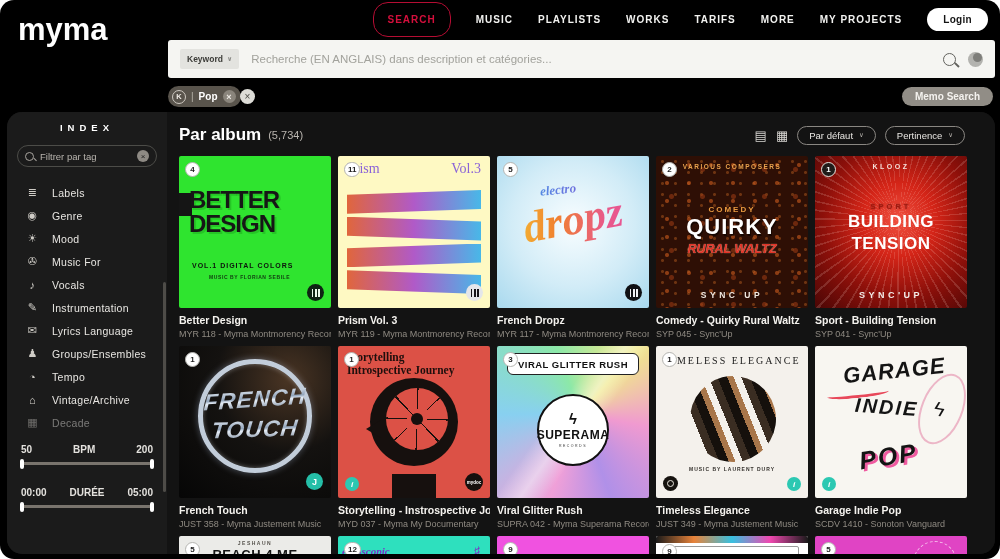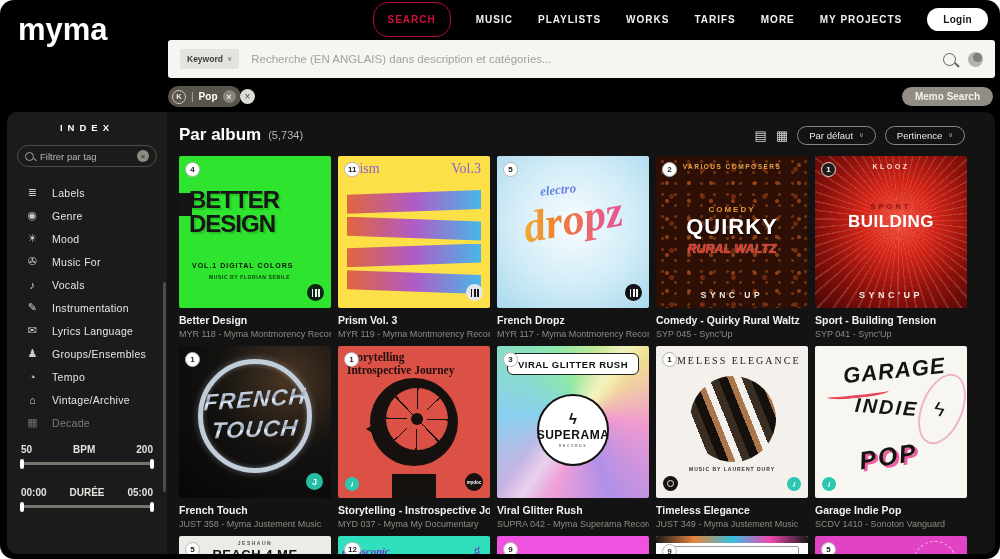--- a/index.html
+++ b/index.html
@@ -27,21 +27,21 @@
 
   
   .tag-pill { position:absolute; left:168px; top:86px; height:21px; background:#59544c; border-radius:11px; display:flex; align-items:center; gap:5px; padding:0 5px 0 4px; color:#fff; font-size:10px; font-weight:700; cursor:pointer; }
   .tag-k { width:14px; height:14px; border:1px solid #cfcac2; border-radius:50%; font-size:7.5px; display:flex; align-items:center; justify-content:center; color:#f0ece6; font-weight:700; }
   .tag-sep { color:#b8b3aa; font-weight:400; }
   .tag-x { width:13px; height:13px; border-radius:50%; background:#8a857c; color:#efece6; font-size:9px; display:flex; align-items:center; justify-content:center; cursor:pointer; }
   .clear-all { position:absolute; left:240px; top:89px; width:15px; height:15px; border-radius:50%; background:#dddcd7; color:#4a4a46; font-size:10px; display:flex; align-items:center; justify-content:center; cursor:pointer; }
   .memo-btn { position:absolute; right:7px; top:87px; background:#918d86; color:#f4f2ee; font-size:10px; font-weight:600; padding:4px 13px; border-radius:12px; cursor:pointer; }
 
   
-  .main-panel { position:absolute; left:7px; right:5px; top:112px; bottom:5px; border-radius:10px; overflow:hidden; background:#141414;padding-left:24px; }
+  .main-panel { position:absolute; left:7px; right:5px; top:112px; bottom:5px; border-radius:15px; overflow:hidden; background:#141414;padding-left:24px; }
   .sidebar { position:absolute; left:0; top:0; bottom:0; width:160px; background:#1b1b1b; padding-top:10px; }
   .index-title { text-align:center; letter-spacing:5px; font-size:9.5px; font-weight:700; color:#fff; margin-bottom:12px; }
   .tag-filter { margin:0 10px; height:22px; border:1px solid #4c4c48; border-radius:11px; display:flex; align-items:center; gap:6px; padding:0 7px; }
   .tag-filter .mag { width:9px; height:9px; border-width:1.4px; border-color:#a8a49e; }
   .tag-filter .mag::after { width:4px; height:1.4px; background:#a8a49e; right:-4px; }
   .tag-filter input { flex:1; min-width:0; background:transparent; border:none; outline:none; color:#ddd; font-size:9.5px; font-family:inherit; }
   .tag-filter input::placeholder { color:#b8b4ae; }
   .x-circle { width:12px; height:12px; border-radius:50%; background:#8e8a84; color:#1b1b1b; font-size:8px; display:flex; align-items:center; justify-content:center; cursor:pointer; flex:none; }
   .side-list { list-style:none; margin-top:14px; padding-left:18px; }
   .side-list li { display:flex; align-items:center; gap:12px; height:23px; color:#e8e6e2; font-size:10.5px; letter-spacing:0.3px; cursor:pointer; }
@@ -82,21 +82,21 @@
 
   
   .cv-better { background:#2fe42f; }
   .bd-strip { position:absolute; left:0; top:37px; width:13px; height:23px; background:#151515; }
   .bd-t { position:absolute; left:10px; top:32px; font-size:24px; line-height:24px; font-weight:800; color:#161616; letter-spacing:-1px; text-shadow:2px 2px 0 rgba(0,60,0,0.18); }
   .bd-t span { display:block; }
   .bd-s1 { position:absolute; left:13px; top:106px; font-size:7px; font-weight:700; color:#0d120d; letter-spacing:1px; }
   .bd-s2 { position:absolute; left:30px; top:118px; font-size:5px; font-weight:700; color:#123a12; letter-spacing:0.6px; }
 
   
-  .cv-prism { background:#fde047; }
+  .cv-prism { background:#fef9c3; }
   .pr-w { position:absolute; top:5px; left:9px; font-family:"Liberation Serif","DejaVu Serif",serif; color:#8a63d8; font-size:14px; }
   .pr-v { position:absolute; top:5px; right:9px; font-family:"Liberation Serif","DejaVu Serif",serif; color:#8a63d8; font-size:14px; }
   .pr-ribbons { position:absolute; left:9px; right:9px; top:34px; height:104px; display:flex; flex-direction:column; gap:3px; }
   .pr-ribbons div { flex:1; background:linear-gradient(90deg,#e0663c,#b05ac8,#48b8e8); }
   .pr-ribbons div:nth-child(odd) { clip-path:polygon(0 20%,100% 0,100% 80%,0 100%); }
   .pr-ribbons div:nth-child(even){ clip-path:polygon(0 0,100% 20%,100% 100%,0 80%); }
 
   
   .cv-electro { background:radial-gradient(circle at 50% 45%, #f8fdff 0%, #d2ecf7 55%, #a9d9ee 100%); }
   .el-t1 { position:absolute; top:26px; left:0; right:30px; text-align:center; font-family:"Liberation Serif","DejaVu Serif",serif; font-style:italic; font-weight:700; font-size:13px; background:linear-gradient(90deg,#38a8e8,#8a50d8); -webkit-background-clip:text; background-clip:text; color:transparent; transform:rotate(-6deg); }
@@ -371,20 +371,21 @@
           <div class="cap-title">Comedy - Quirky Rural Waltz</div>
           <div class="cap-ref">SYP 045 - Sync'Up</div>
         </div>
 
         <div class="card">
           <div class="cover cv-sport">
             <span class="badge dark">1</span>
             <div class="sp-t0">KLOOZ</div>
             <div class="sp-t1">SPORT</div>
             <div class="sp-t2">BUILDING</div>
+            <div class="sp-t3">TENSION</div>
             <div class="sp-t4">SYNC'UP</div>
           </div>
           <div class="cap-title">Sport - Building Tension</div>
           <div class="cap-ref">SYP 041 - Sync'Up</div>
         </div>
 
         <div class="card">
           <div class="cover cv-french">
             <span class="badge">1</span>
             <div class="ft-ring"></div>

